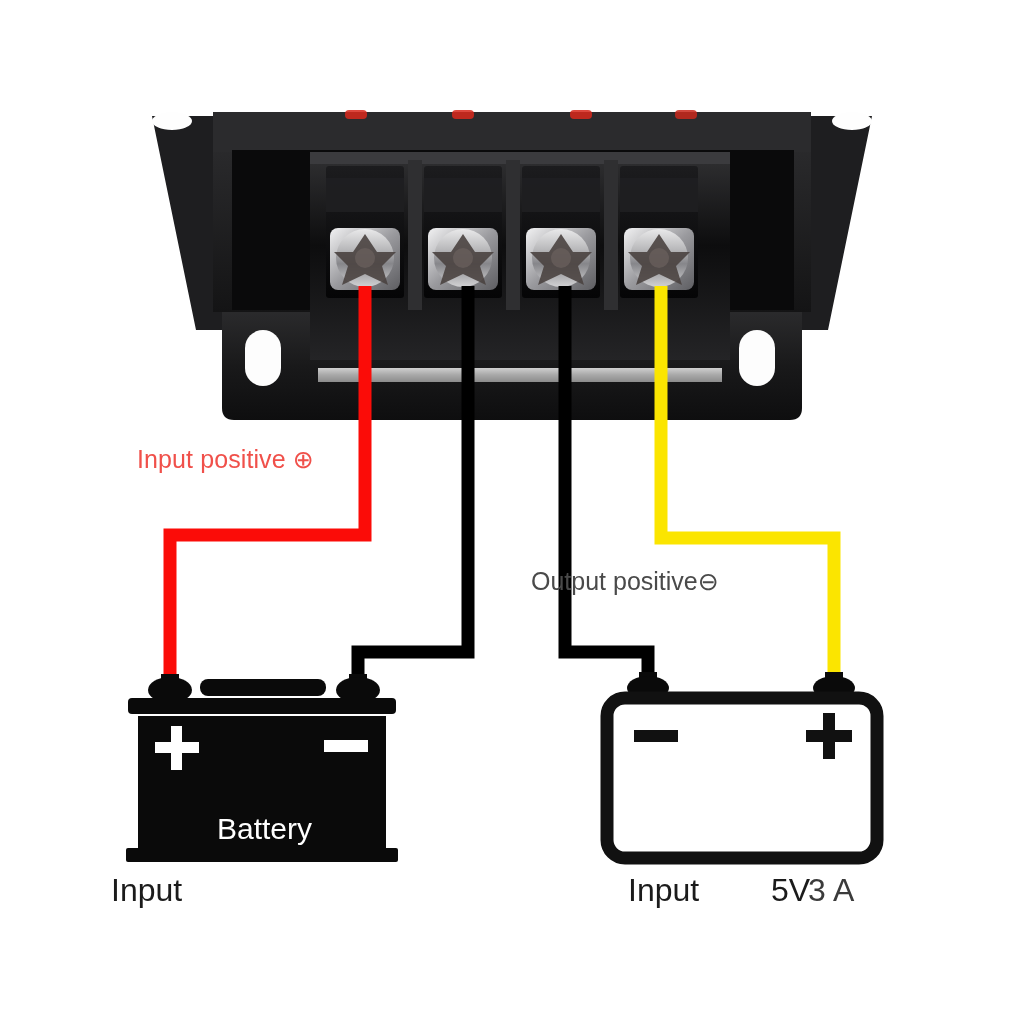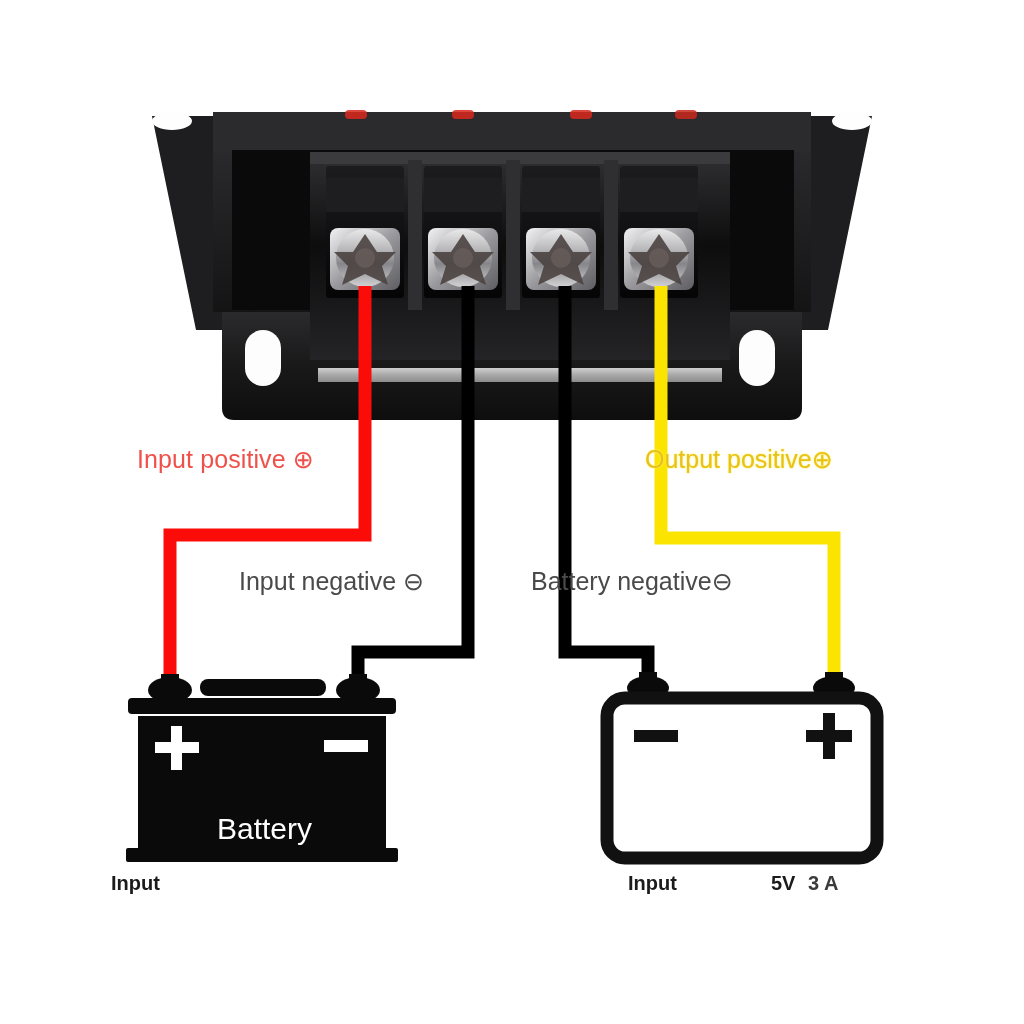--- a/index.html
+++ b/index.html
@@ -61,22 +61,22 @@
   }
   #lbl-output-device {
     left: 637px;
     top: 785px;
     font-size: 31px;
     color: #4d4d4d;
   }
   .cap {
     position: absolute;
     white-space: nowrap;
-    font-size: 20px;
-    font-weight: bold;
+    font-size: 32px;
+    font-weight: normal;
     color: #1b1b1b;
     font-family: "Liberation Sans", sans-serif;
   }
   #cap-input-word   { left: 111px; top: 872px; }
   #cap-input-spec   { left: 228px; top: 872px; }
   #cap-output-word  { left: 628px; top: 872px; }
   #cap-output-volt  { left: 771px; top: 872px; }
   #cap-output-amp   { left: 808px; top: 872px; color:#3b3b3b; }
 </style>
 </head>
@@ -236,25 +236,23 @@
       <rect x="634" y="730" width="44" height="12" fill="#111111"></rect>
       <g>
         <rect x="806" y="730" width="46" height="12" fill="#111111"></rect>
         <rect x="823" y="713" width="12" height="46" fill="#111111"></rect>
       </g>
     </g>
   </svg>
 
   <div class="lbl" id="lbl-input-positive">Input positive ⊕</div>
 
-  <div class="lbl" id="lbl-input-negative">Input negative ⊖</div>
-
-  <div class="lbl" id="lbl-output-negative">Battery negative⊖</div>
-
-  <div class="lbl" id="lbl-output-positive">Output positive⊕</div>
+
+  <div class="lbl" id="lbl-output-negative">Output positive⊖</div>
+
 
   <div class="lbl" id="lbl-battery">Battery</div>
 
 
   <div class="cap" id="cap-input-word">Input</div>
 
 
   <div class="cap" id="cap-output-word">Input</div>
 
   <div class="cap" id="cap-output-volt">5V</div>

